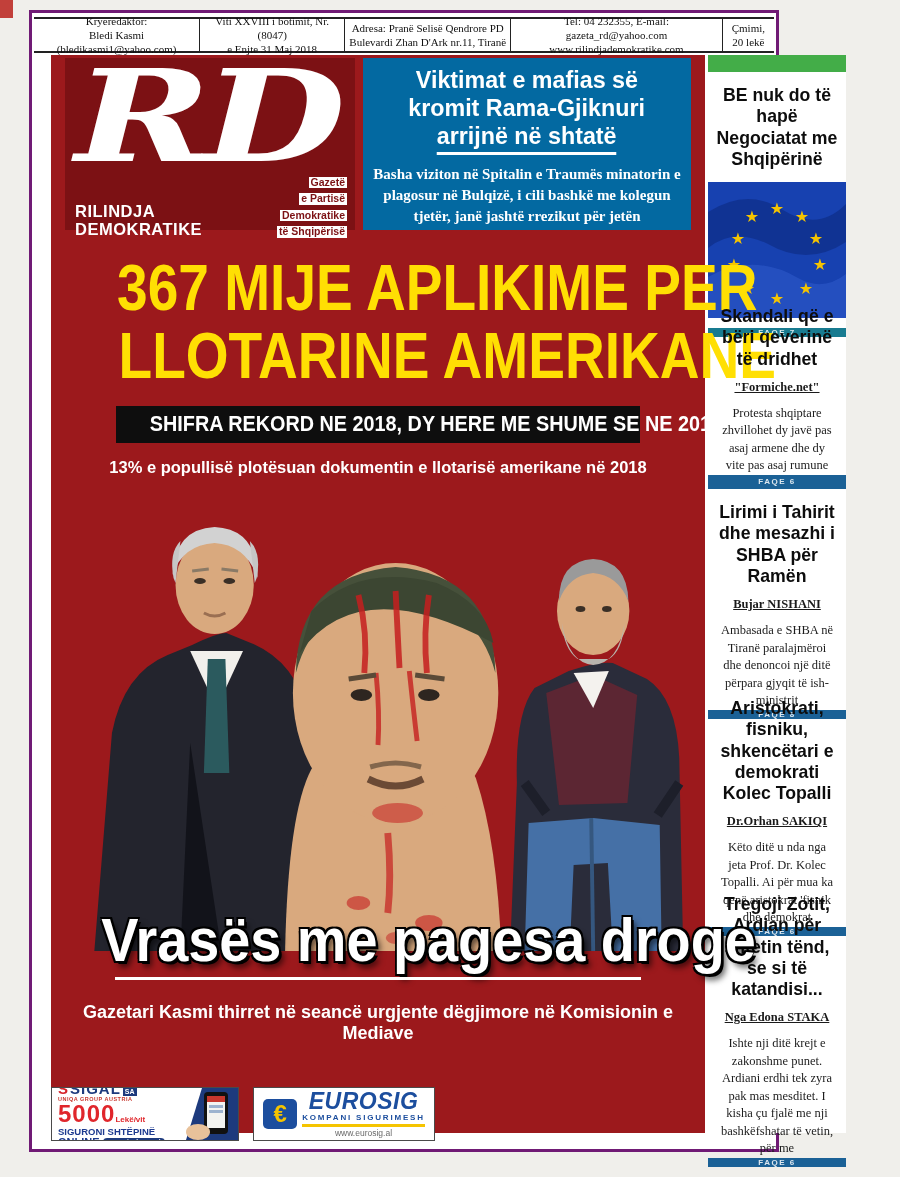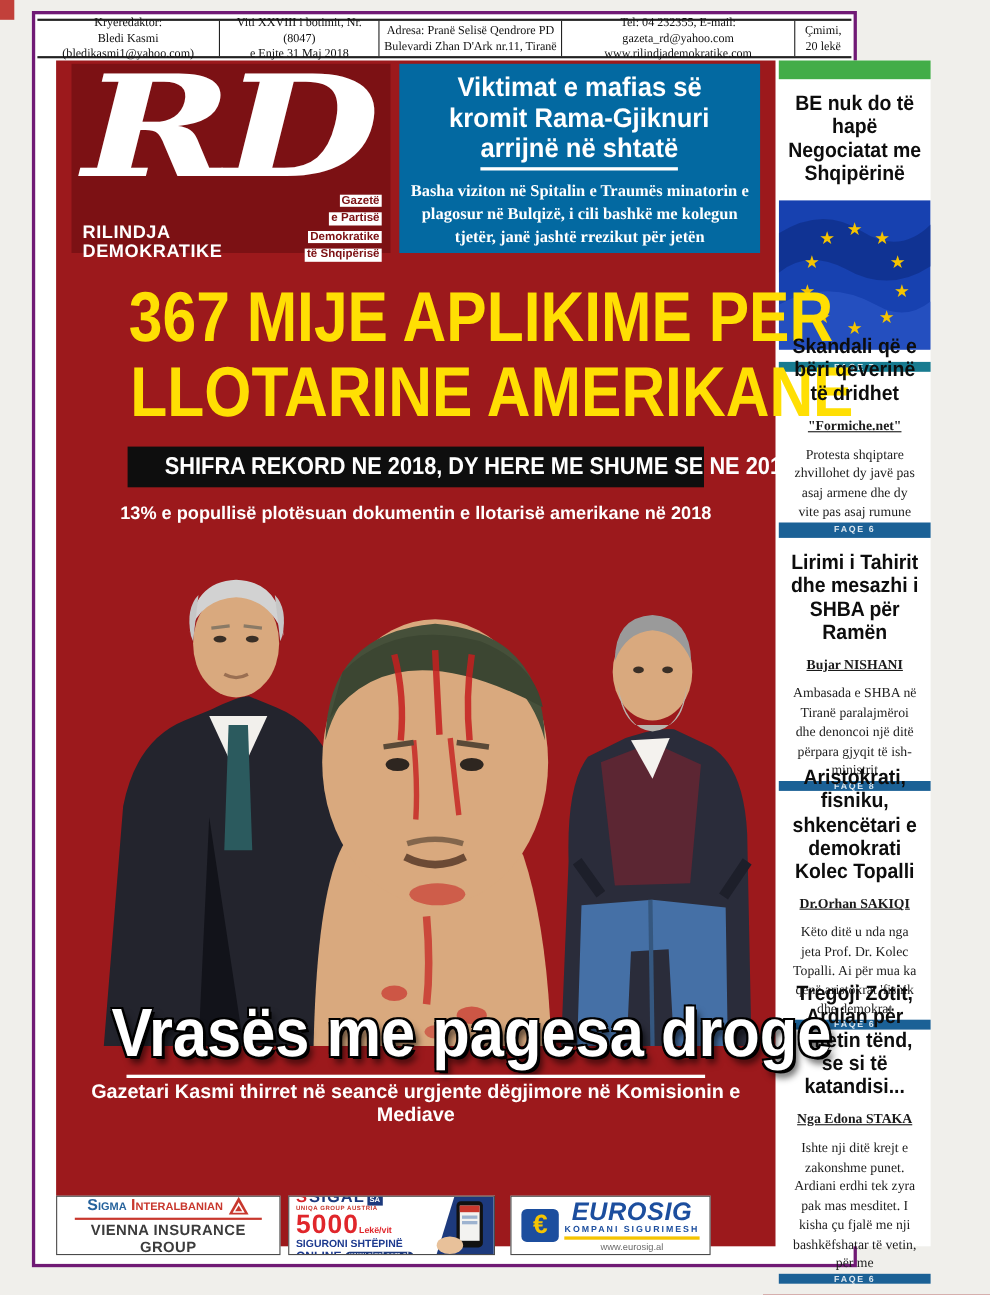--- a/index.html
+++ b/index.html
@@ -70,21 +70,21 @@
   
   .photo { position:relative; height:468px; margin-top:4px; }
   .photo svg { position:absolute; inset:0; width:100%; height:100%; }
 
   .photo-headline { position:relative; z-index:3; text-align:center; color:#fff; font-weight:bold; font-size:62px; line-height:1; margin-top:-42px; }
   .photo-headline .cond {
     display:inline-block; transform:scaleX(0.9); white-space:nowrap;
     text-shadow:3px 3px 0 #000, -2px 2px 0 #000, 2px -2px 0 #000, -2px -2px 0 #000, 5px 6px 7px rgba(0,0,0,0.65);
   }
   .photo-underline { height:3px; background:#fff; width:84%; margin:6px auto 0; position:relative; z-index:3; }
-  .photo-kicker { position:relative; z-index:3; color:#fff; font-weight:bold; font-size:18px; text-align:center; margin-top:2px; }
+  .photo-kicker { position:relative; z-index:3; color:#fff; font-weight:bold; font-size:18px; text-align:center; margin-top:22px; }
 
   
   .green-bar { height:17px; background:#43ad48; }
   .sb-item { height:196px; display:flex; flex-direction:column; text-align:center; }
   .sb-item.first { height:221px; }
   .sb-head { font-weight:bold; font-size:19px; line-height:1.12; color:#0d0d0d; padding:12px 2px 0; }
   .sb-head .cond { display:inline-block; transform:scaleX(0.93); }
   .sb-author { font-family:"Liberation Serif", serif; font-size:12.5px; font-weight:bold; text-decoration:underline; margin-top:11px; color:#1a1a1a; }
   .sb-body { font-family:Liberation Serif, serif; font-size:12.5px; line-height:1.4; margin-top:10px; padding:0 12px; color:#1c1c1c; }
   .faqe { height:19px; margin-top:auto; display:flex; align-items:center; justify-content:center; color:rgba(255,255,255,0.85); font-size:8px; letter-spacing:1.5px; font-weight:bold; }
@@ -333,35 +333,20 @@
           <div class="sb-author">Nga Edona STAKA</div>
           <div class="sb-body">Ishte nji ditë krejt e zakonshme punet. Ardiani erdhi tek zyra pak mas mesditet. I kisha çu fjalë me nji bashkëfshatar të vetin, për me</div>
           <div class="faqe blue">FAQE 6</div>
         </div>
       </div>
     </div>
 
     <div class="ads-row">
 
 
-      <div class="ad ad-sigma">
-        <div class="sigma-inner">
-          <div class="sigma-row">
-            <span class="sigma-n1" style="font-variant:small-caps">Sigma</span>
-            <span class="sigma-n2" style="font-variant:small-caps">Interalbanian</span>
-            <svg width="20" height="18" viewBox="0 0 20 18">
-              <polygon points="10,1 19,17 1,17" fill="#c8372d"></polygon>
-              <polygon points="10,6 15.5,15.5 4.5,15.5" fill="#fff"></polygon>
-              <polygon points="10,9 13.2,14.2 6.8,14.2" fill="#c8372d"></polygon>
-            </svg>
-          </div>
-          <div class="sigma-rule"></div>
-          <div class="sigma-vig">VIENNA INSURANCE GROUP</div>
-        </div>
-      </div>
 
       <div class="ad ad-sigal">
         <div class="sigal-left">
           <div class="sigal-top">
             <span class="sigal-s">S</span>
             <span class="sigal-name">SIGAL</span>
             <span class="sigal-box-icon">SA</span>
           </div>
           <div class="sigal-group">UNIQA GROUP AUSTRIA</div>
           <div class="sigal-price-row">

